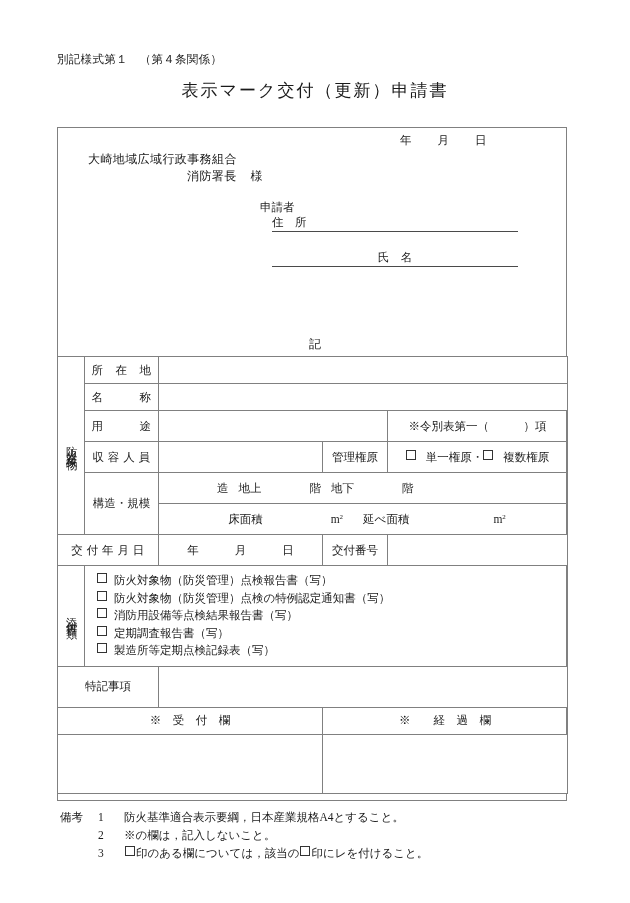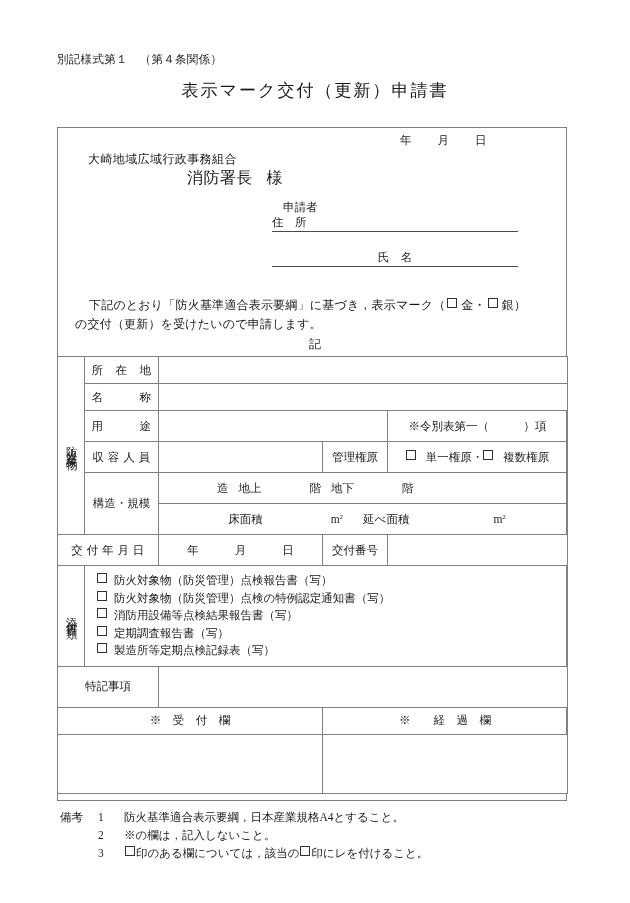--- a/index.html
+++ b/index.html
@@ -61,30 +61,30 @@
   .addressee1 {
     position: absolute;
     left: 88px; top: 151px;
     font-size: 12px;
     letter-spacing: 0.4px;
     white-space: nowrap;
   }
   .addressee2 {
     position: absolute;
     left: 187px; top: 168px;
-    font-size: 16px;
+    font-size: 12px;
     letter-spacing: 0.4px;
     white-space: nowrap;
     font-family: Liberation Mono, monospace;
   }
   .addressee2 .gap { display: inline-block; width: 14px; }
 
   .applicant-label {
     position: absolute;
-    left: 283px; top: 200px;
+    left: 260px; top: 200px;
     font-size: 11.5px;
     white-space: nowrap;
   }
   .fld {
     position: absolute;
     left: 272px;
     width: 246px;
     font-size: 11.5px;
     border-bottom: 1px solid #4a4a4a;
     padding-bottom: 1px;
@@ -211,24 +211,20 @@
 
   <div class="applicant-label">申請者</div>
 
   <div class="fld fld-addr">
     <span>住　所</span>
   </div>
   <div class="fld fld-name">
     <span>氏　名</span>
   </div>
 
-  <div class="body-para">
-    <span class="indent"></span><span>下記のとおり「防火基準適合表示要綱」に基づき，表示マーク（</span><span class="cbx"></span><span>金・</span><span class="cbx"></span><span>銀）</span><br>
-    <span>の交付（更新）を受けたいので申請します。</span>
-  </div>
 
   <div class="ki-line">記</div>
 
   <table class="maintbl">
     <colgroup>
       <col style="width:27px">
       <col style="width:74px">
       <col style="width:164px">
       <col style="width:65px">
       <col style="width:180px">

